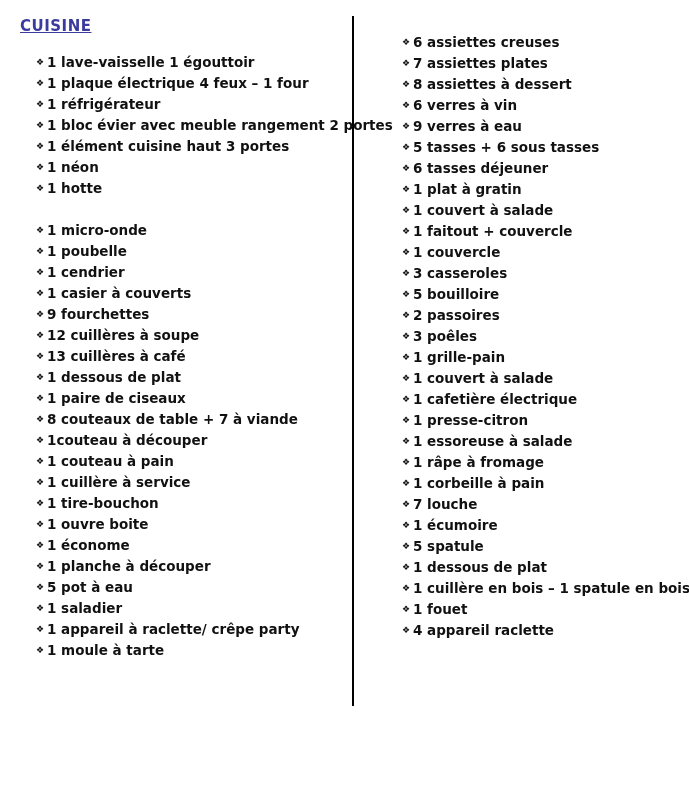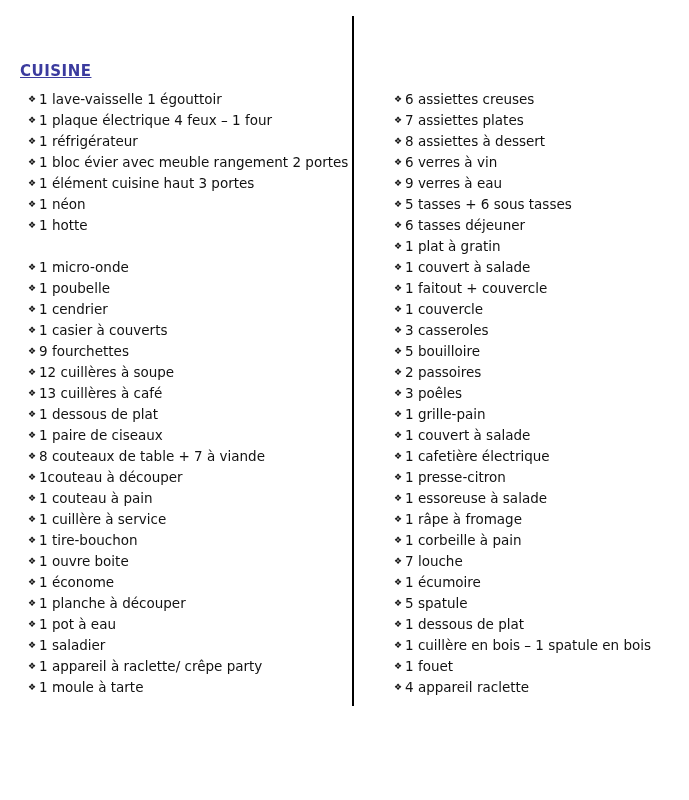--- a/index.html
+++ b/index.html
@@ -17,21 +17,21 @@
   }
   .page {
     position: relative;
     width: 689px;
     height: 800px;
     box-sizing: border-box;
     padding: 16px 12px 0 12px;
   }
   .columns {
     display: flex;
-    align-items: flex-end;
+    align-items: flex-start;
     position: relative;
   }
   .col-left {
     width: 340px;
     box-sizing: border-box;
     padding-left: 8px;
   }
   .divider {
     width: 0;
     border-left: 2px solid #000000;
@@ -49,22 +49,23 @@
     font-size: 15px;
     font-weight: bold;
     color: #3b3b9e;
     letter-spacing: 0.5px;
     text-decoration: underline;
     margin: 0 0 6px 0;
     line-height: 20px;
   }
   ul.list {
     list-style: none;
-    margin: 8px;
+    margin: 16px;
     padding: 0;
+    font-weight: bold;
   }
   ul.list li {
     font-size: 13.5px;
     line-height: 21px;
     color: #111111;
     white-space: nowrap;
     position: relative;
     padding-left: 11px;
   }
   ul.list li.item::before {
@@ -110,21 +111,21 @@
           <li class="item">1 dessous de plat</li>
           <li class="item">1 paire de ciseaux</li>
           <li class="item">8 couteaux de table + 7 à viande</li>
           <li class="item">1couteau à découper</li>
           <li class="item">1 couteau à pain</li>
           <li class="item">1 cuillère à service</li>
           <li class="item">1 tire-bouchon</li>
           <li class="item">1 ouvre boite</li>
           <li class="item">1 économe</li>
           <li class="item">1 planche à découper</li>
-          <li class="item">1 pot à eau</li>
+          <li class="item">5 pot à eau</li>
           <li class="item">1 saladier</li>
           <li class="item">1 appareil à raclette/ crêpe party</li>
           <li class="item">1 moule à tarte</li>
         </ul>
     </div>
     <div class="divider"></div>
     <div class="col-right">
       <ul class="list">
           <li class="item">6 assiettes creuses</li>
           <li class="item">7 assiettes plates</li>

